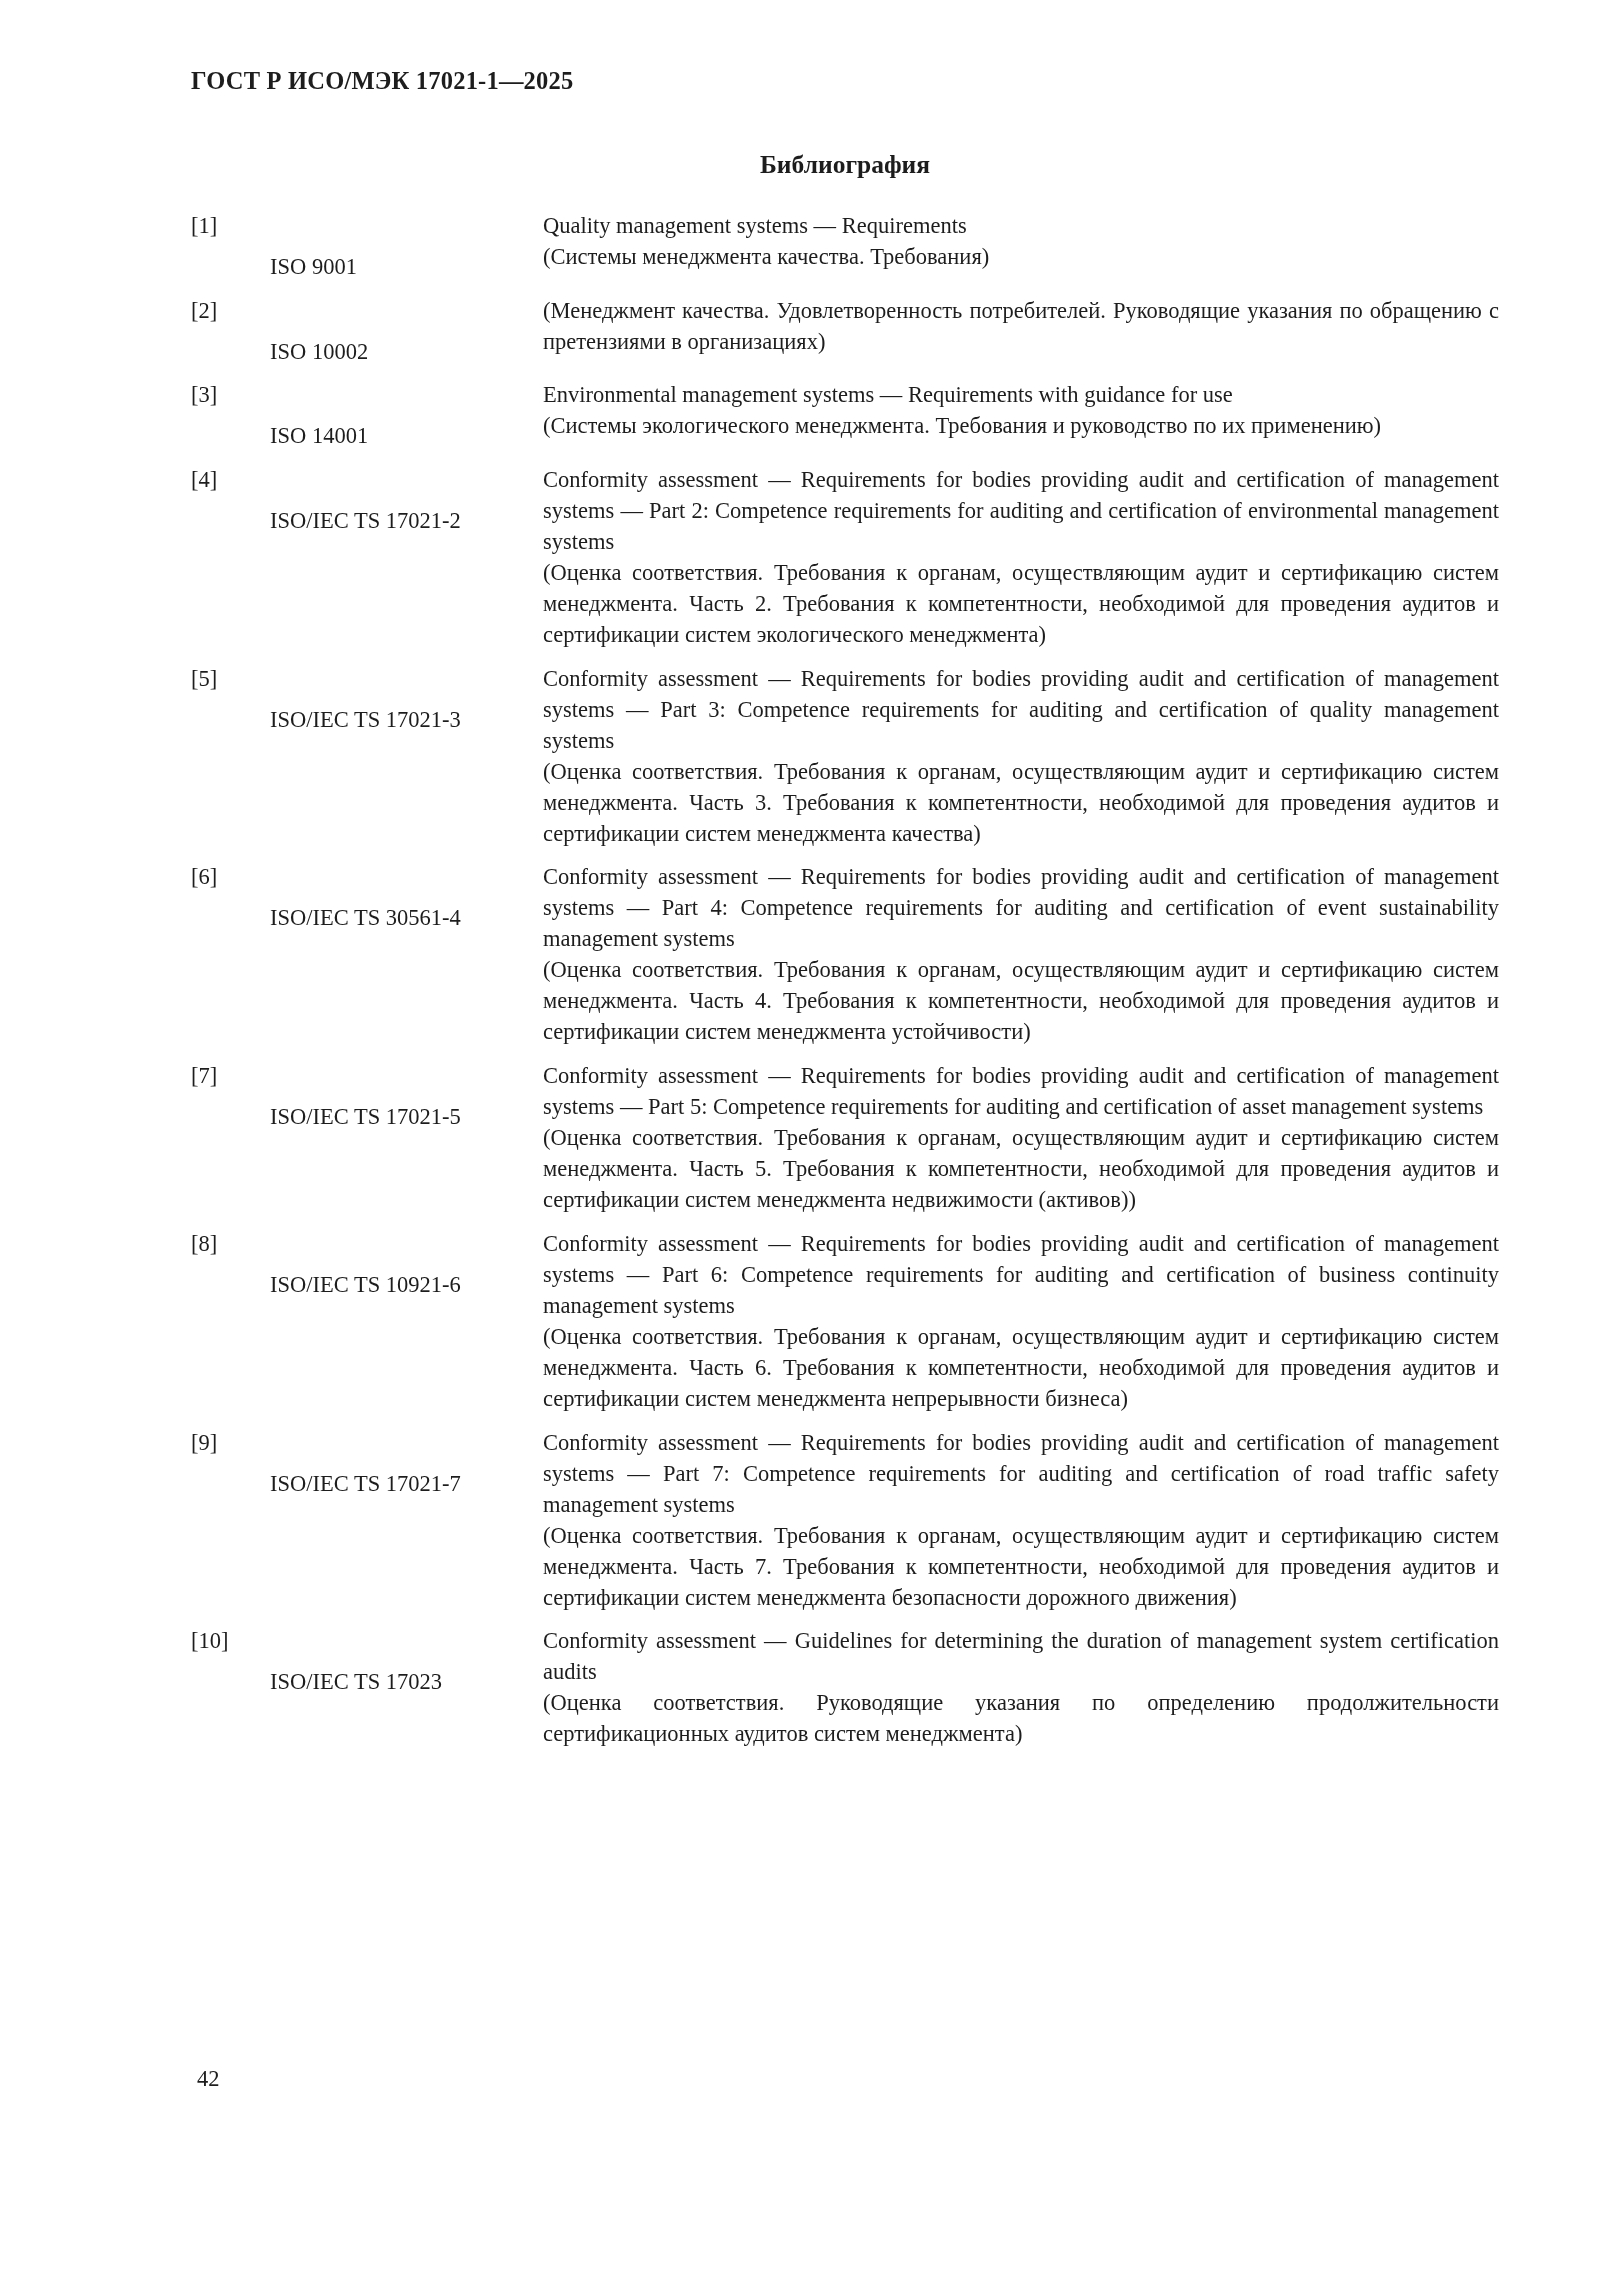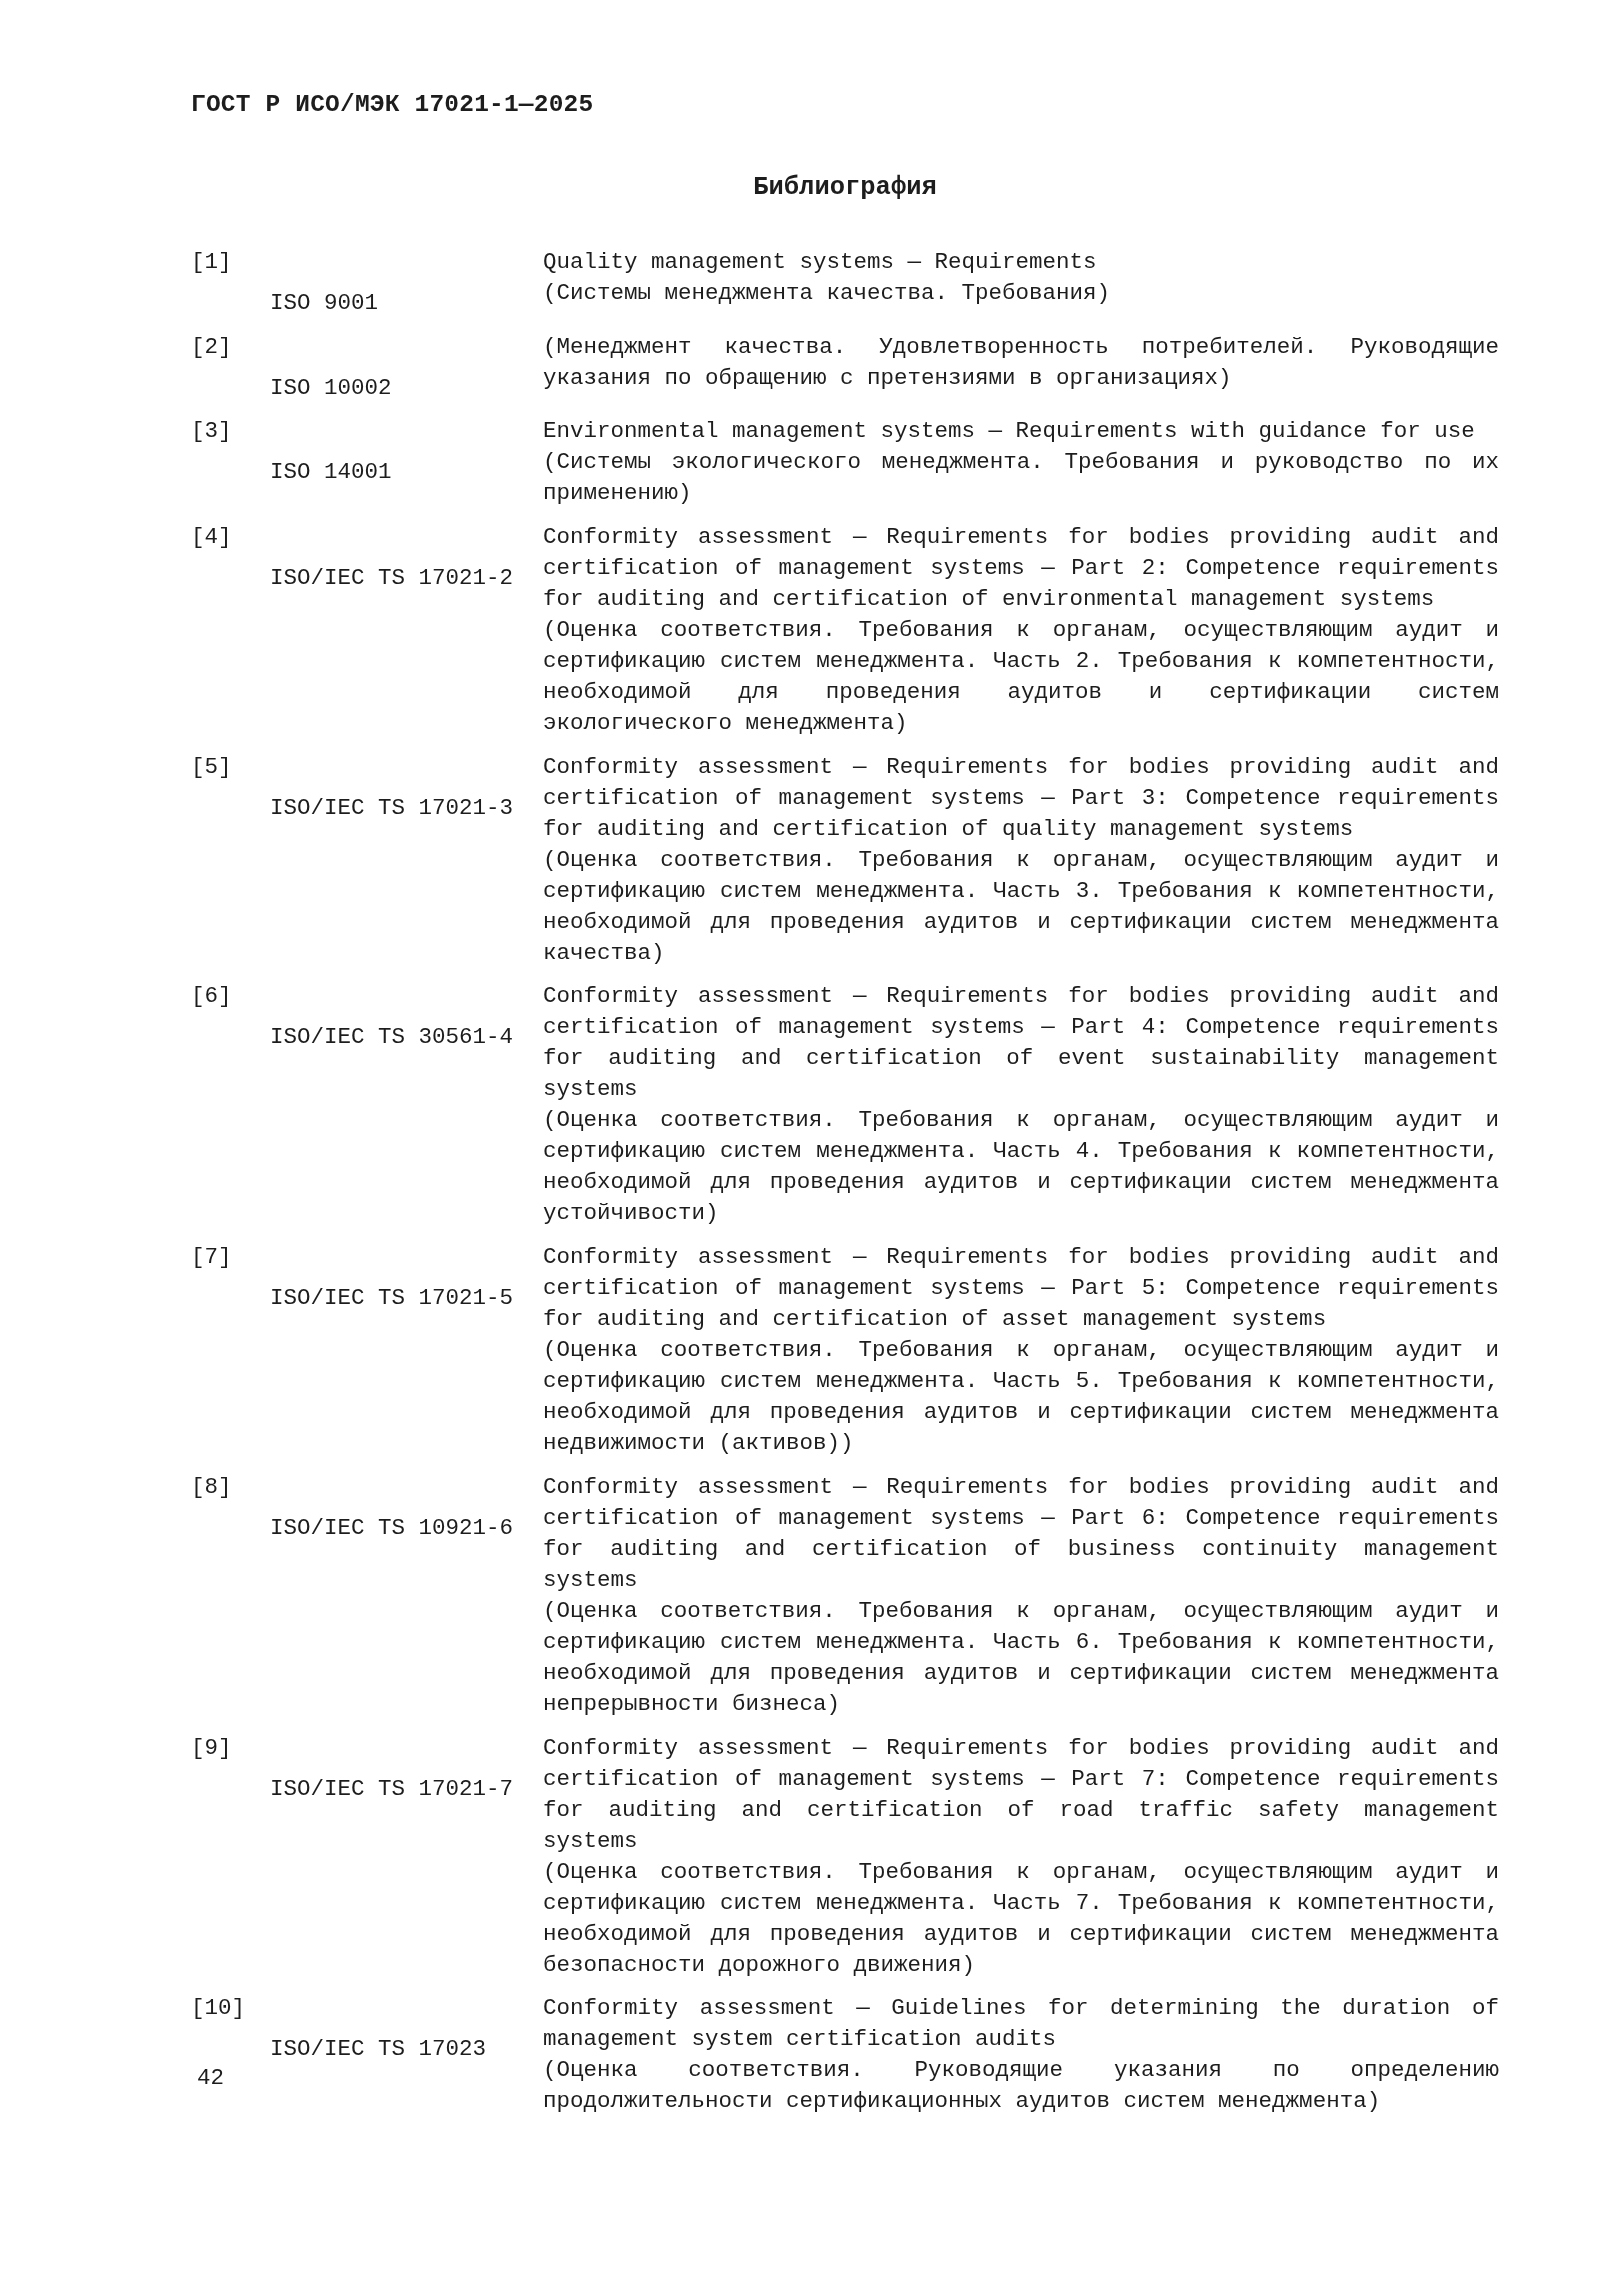--- a/index.html
+++ b/index.html
@@ -1,37 +1,37 @@
 <!DOCTYPE html>
 <html lang="ru"><head>
 <meta charset="utf-8">
 <style>
   html, body { margin: 0; padding: 0; background: #e8e8e8; }
   .page {
     position: relative;
     width: 1621px;
     height: 2293px;
     background: #ffffff;
-    font-family: Liberation Mono, monospace;
+    font-family: Liberation Serif, serif;
     color: #1d1d1d;
     box-sizing: border-box;
-    padding: 91px 122px 0 191px;
+    padding: 67px 122px 0 191px;
     overflow: hidden;
   }
   .doc-header {
     font-size: 24.5px;
     font-weight: bold;
     letter-spacing: 0.2px;
     margin: 0 0 55px 0;
   }
   .bib-title {
     font-size: 25.5px;
     font-weight: bold;
     text-align: center;
-    margin: 0 0 45px 0;
+    margin: 0 0 30px 0;
   }
   .entries { width: 1308px; }
   .entry {
     display: flex;
     align-items: flex-start;
     margin-bottom: 12.7px;
     font-size: 22.5px;
     line-height: 31px;
   }
   .col-num   { width: 79px;  flex: 0 0 79px; }

